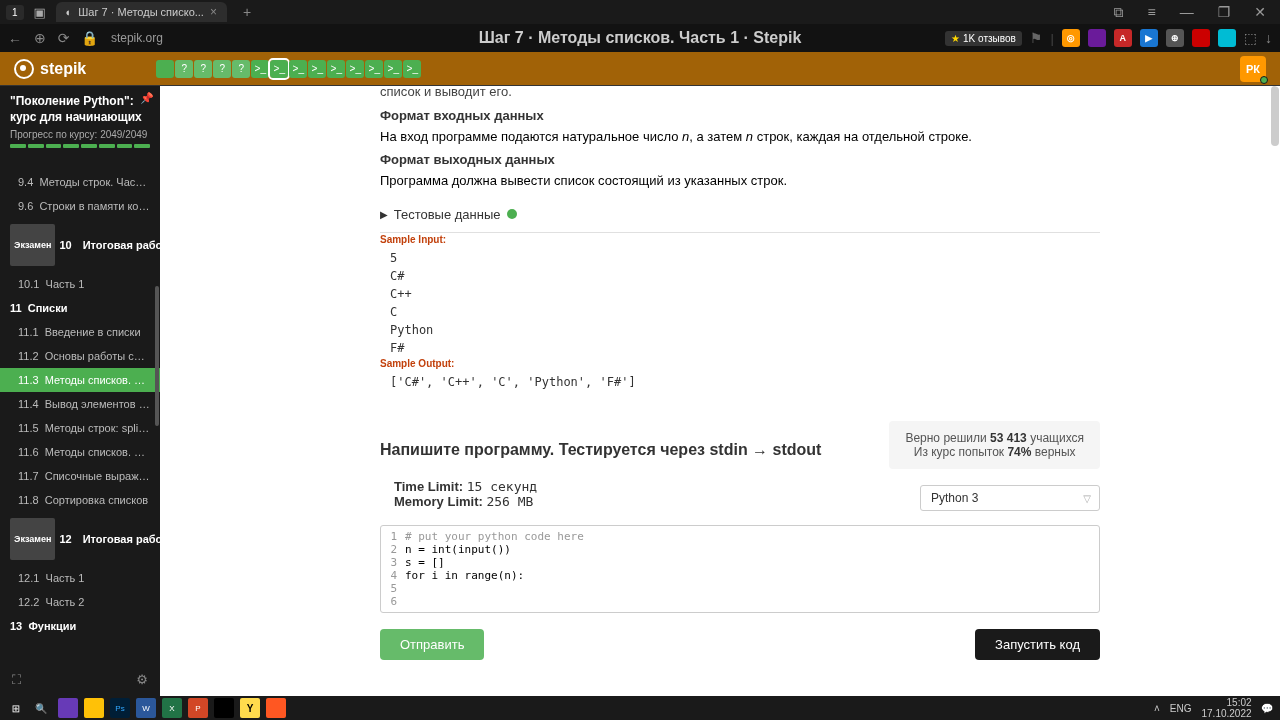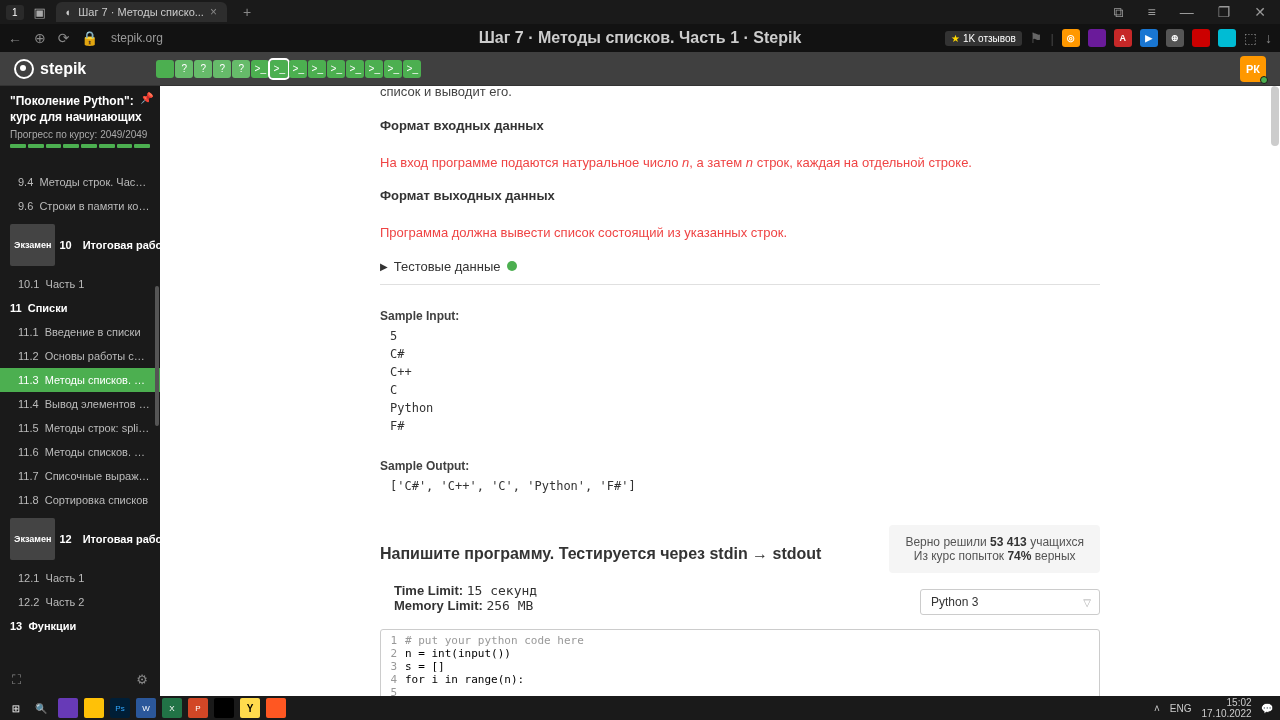--- a/index.html
+++ b/index.html
@@ -25,21 +25,21 @@
 .rating-star { color: #ffd700; }
 .ext-icon { width: 18px; height: 18px; border-radius: 3px; display: flex; align-items: center; justify-content: center; font-size: 9px; font-weight: bold; }
 .ext-orange { background: #ff9800; color: #fff; }
 .ext-purple { background: #6a1b9a; color: #fff; }
 .ext-red { background: #c62828; color: #fff; }
 .ext-blue { background: #1976d2; color: #fff; }
 .ext-gray { background: #555; color: #fff; }
 .ext-ytred { background: #cc0000; }
 .ext-teal { background: #00bcd4; }
 
-.stepik-header { height: 34px; background: #404040; display: flex; align-items: center; padding: 0 14px; border-bottom: 1px solid #333; }
+.stepik-header { height: 34px; background: #a16207; display: flex; align-items: center; padding: 0 14px; border-bottom: 1px solid #333; }
 .stepik-logo { color: #fff; display: flex; align-items: center; gap: 6px; font-weight: bold; font-size: 16px; }
 .logo-icon { width: 20px; height: 20px; border: 2px solid #fff; border-radius: 50%; position: relative; }
 .logo-icon::after { content: ''; position: absolute; width: 6px; height: 6px; background: #fff; border-radius: 50%; top: 4px; left: 4px; }
 .step-nav { display: flex; gap: 1px; margin-left: 70px; }
 .step-box { width: 18px; height: 18px; border-radius: 3px; display: flex; align-items: center; justify-content: center; font-size: 10px; color: #fff; }
 .step-green { background: #4caf50; }
 .step-q { background: #66bb6a; }
 .step-code { background: #4caf50; }
 .step-current { outline: 2px solid #fff; }
 .user-badge { margin-left: auto; width: 26px; height: 26px; background: #ff9800; color: #fff; border-radius: 4px; display: flex; align-items: center; justify-content: center; font-size: 11px; font-weight: bold; position: relative; }
@@ -59,31 +59,31 @@
 .nav-item.active { background: #4caf50; color: #fff; }
 .nav-item.exam { display: flex; align-items: center; gap: 4px; }
 .exam-badge { background: #444; color: #fff; font-size: 9px; padding: 16px 4px; border-radius: 2px; }
 .sidebar-bottom { position: absolute; bottom: 0; left: 0; right: 0; padding: 8px 12px; display: flex; justify-content: space-between; }
 .sidebar-scroll { position: absolute; right: 1px; top: 200px; width: 4px; height: 140px; background: #555; border-radius: 2px; }
 
 .content { flex: 1; background: #fff; overflow-y: auto; position: relative; padding: 0 0 20px 0; border-radius: 6px; }
 .content-inner { padding: 0 50px 0 50px; max-width: 820px; margin-left: 170px; }
 .content-scroll { position: absolute; right: 1px; top: 0; width: 8px; height: 60px; background: #ccc; border-radius: 4px; }
 
-.section-title { font-size: 13px; font-weight: bold; margin-top: 16px; color: #333; }
-.section-text { font-size: 13px; color: #ef4444; margin-top: 20px; line-height: 1.5; }
+.section-title { font-size: 13px; font-weight: bold; margin-top: 6px; color: #333; }
+.section-text { font-size: 13px; color: #000000; margin-top: 4px; line-height: 1.5; }
 .italic-var { font-style: italic; }
 
 .test-data { margin-top: 16px; display: flex; align-items: center; gap: 6px; font-size: 13px; color: #333; }
 .test-caret { font-size: 10px; }
 .test-dot { width: 10px; height: 10px; background: #4caf50; border-radius: 50%; }
 
 .hr { border: none; border-top: 1px solid #e0e0e0; margin-top: 10px; }
 
-.sample-label { font-size: 12px; font-weight: bold; margin-top: 24px; color: #404040; }
+.sample-label { font-size: 10px; font-weight: bold; margin-top: 1px; color: #c2410c; }
 .sample-code { font-family: Consolas, monospace; font-size: 12px; color: #333; margin-top: 4px; margin-left: 10px; line-height: 1.5; white-space: pre; }
 
 .stats-box { float: right; background: #f5f5f5; border-radius: 4px; padding: 10px 16px; font-size: 12px; color: #555; text-align: center; margin-top: 30px; }
 .stats-bold { font-weight: bold; color: #333; }
 
 .task-title { font-size: 16px; font-weight: bold; color: #333; margin-top: 50px; clear: left; }
 
 .limits { margin-top: 20px; font-size: 13px; color: #333; }
 .limits b { font-weight: bold; margin-left: 14px; }
 .limits .mono { font-family: Consolas, monospace; }

